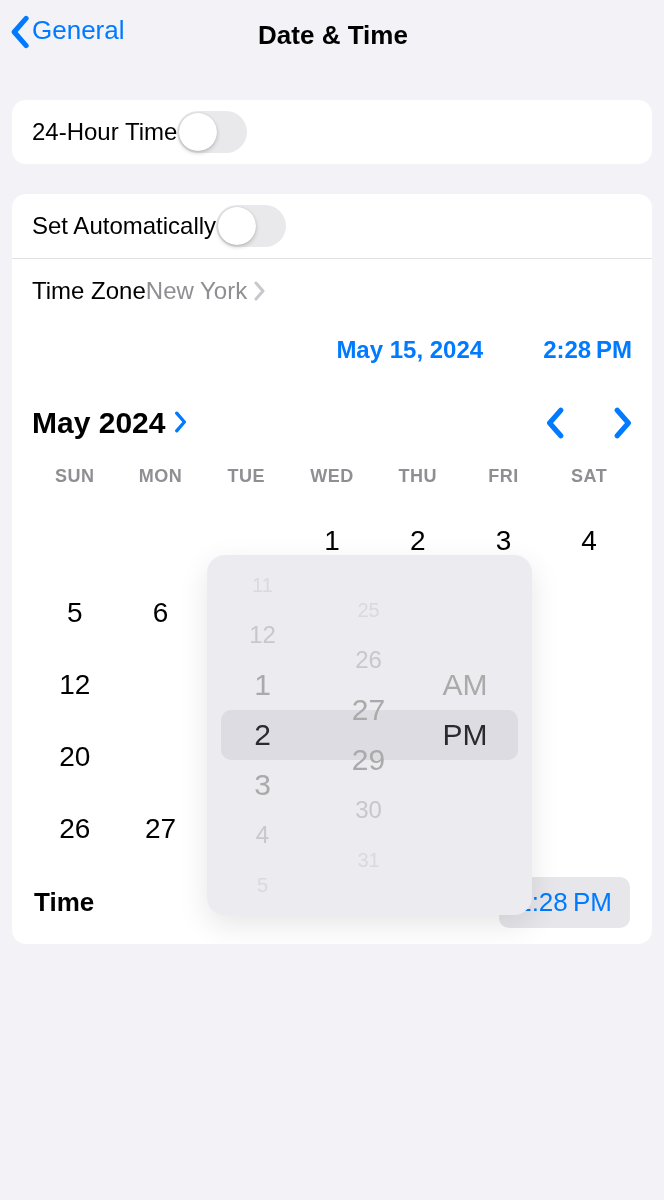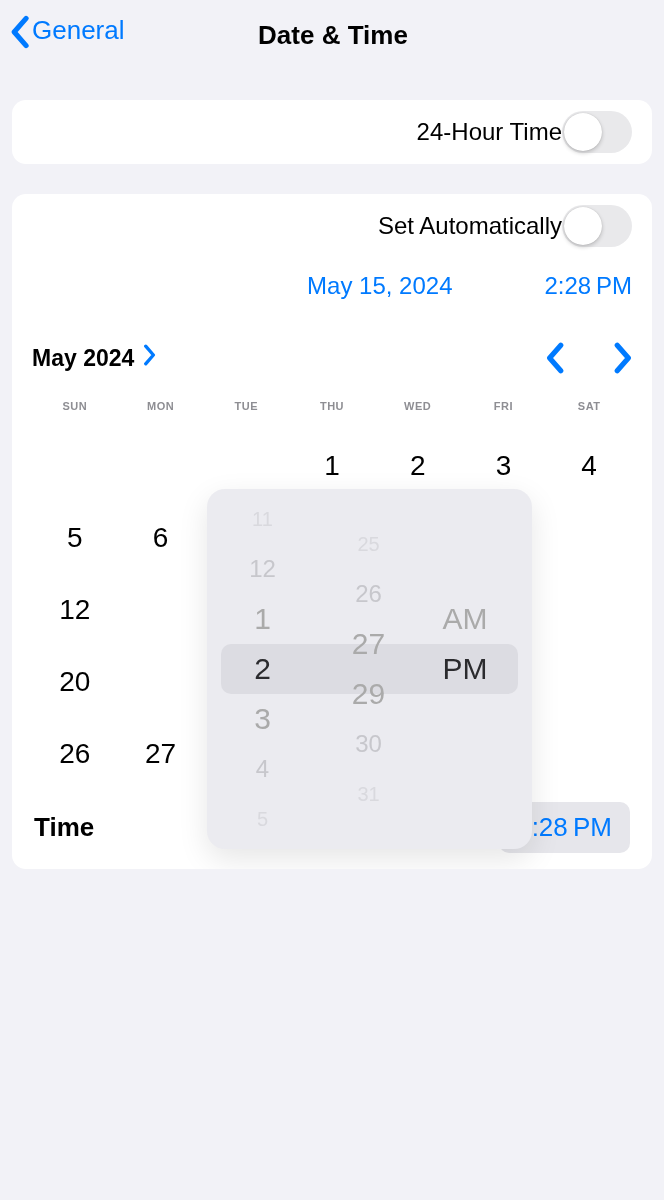--- a/index.html
+++ b/index.html
@@ -42,21 +42,21 @@
     background: #fff;
     border-radius: 14px;
     margin: 30px 12px 0 12px;
     overflow: hidden;
   }
   .card:first-of-type { margin-top: 34px; }
 
   .row {
     display: flex;
     align-items: center;
-    justify-content: flex-end;
+    justify-content: flex-start;
     min-height: 64px;
     padding: 0 20px;
     font-size: 24px;
   }
   .row + .row { border-top: 1px solid #e2e2e6; }
   .row .label { color: #000; }
 
   
   .toggle {
     width: 70px; height: 42px;
@@ -79,40 +79,41 @@
     color: #8e8e93;
     font-size: 24px;
     display: flex;
     align-items: center;
     gap: 6px;
   }
   .chevron-sm svg { width: 12px; height: 20px; display:block; }
 
   .row.date-time-line {
     justify-content: flex-end;
-    gap: 92px;
+    gap: 60px;
     color: #007aff;
     border-top: none;
     min-height: 60px;
     padding-top: 6px;
     padding-bottom: 10px;
+    font-weight: bold;
   }
 
   
   .month-header {
     display: flex;
     align-items: center;
     justify-content: space-between;
     padding: 24px 20px 0 20px;
   }
   .month-title {
     display: flex;
     align-items: center;
     gap: 8px;
-    font-size: 23px;
+    font-size: 30px;
     font-weight: 700;
   }
   .month-title svg { width: 14px; height: 22px; }
   .month-nav {
     display: flex;
     gap: 46px;
     color: #007aff;
   }
   .month-nav .navbtn svg { width: 20px; height: 32px; display:block; }
 
@@ -120,21 +121,21 @@
   .cal {
     padding: 16px 20px 0 20px;
     position: relative;
   }
   .weekdays, .weekrow {
     display: grid;
     grid-template-columns: repeat(7, 1fr);
   }
   .weekdays div {
     color: #8e8e93;
-    font-size: 11px;
+    font-size: 18px;
     font-weight: 600;
     text-align: center;
     letter-spacing: 0.5px;
     padding: 10px 0 18px 0;
   }
   .weekrow div {
     height: 72px;
     display: flex;
     align-items: center;
     justify-content: center;
@@ -234,20 +235,31 @@
   </div>
 </div>
 
 <div class="card">
 
   <div class="row">
     <span class="label">Set Automatically</span>
     <div class="toggle"></div>
   </div>
 
+  <div class="row">
+    <span class="label">Time Zone</span>
+    <span class="value-muted">
+      <span>New York</span>
+      <span class="chevron-sm">
+        <svg viewBox="0 0 12 20" fill="none">
+            <path d="M3 2 L10 10 L3 18" stroke="#c7c7cc" stroke-width="3" stroke-linecap="round" stroke-linejoin="round"></path>
+          </svg>
+      </span>
+    </span>
+  </div>
 
   <div class="row date-time-line">
     <span>May 15, 2024</span>
     <span>2:28 PM</span>
   </div>
 
   <div class="month-header">
     <div class="month-title">
       <span>May 2024</span>
       <span>
@@ -268,22 +280,22 @@
           </svg>
       </span>
     </div>
   </div>
 
   <div class="cal">
     <div class="weekdays">
       <div>SUN</div>
       <div>MON</div>
       <div>TUE</div>
+      <div>WED</div>
       <div>THU</div>
-      <div>WED</div>
       <div>FRI</div>
       <div>SAT</div>
     </div>
 
     <div class="weekrow">
       <div></div>
       <div></div>
       <div></div>
       <div>1</div>
       <div>2</div>

